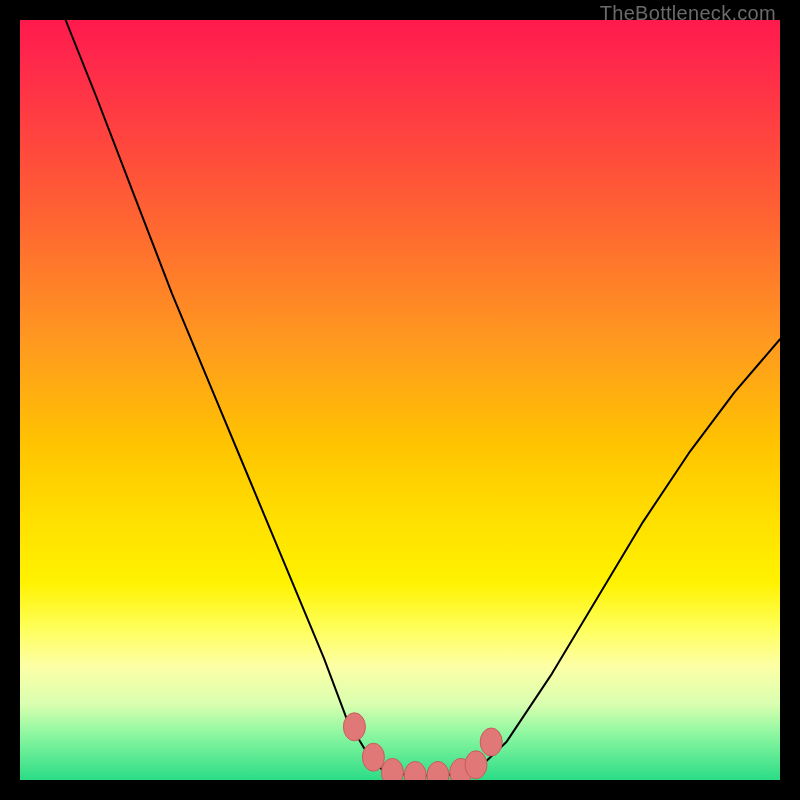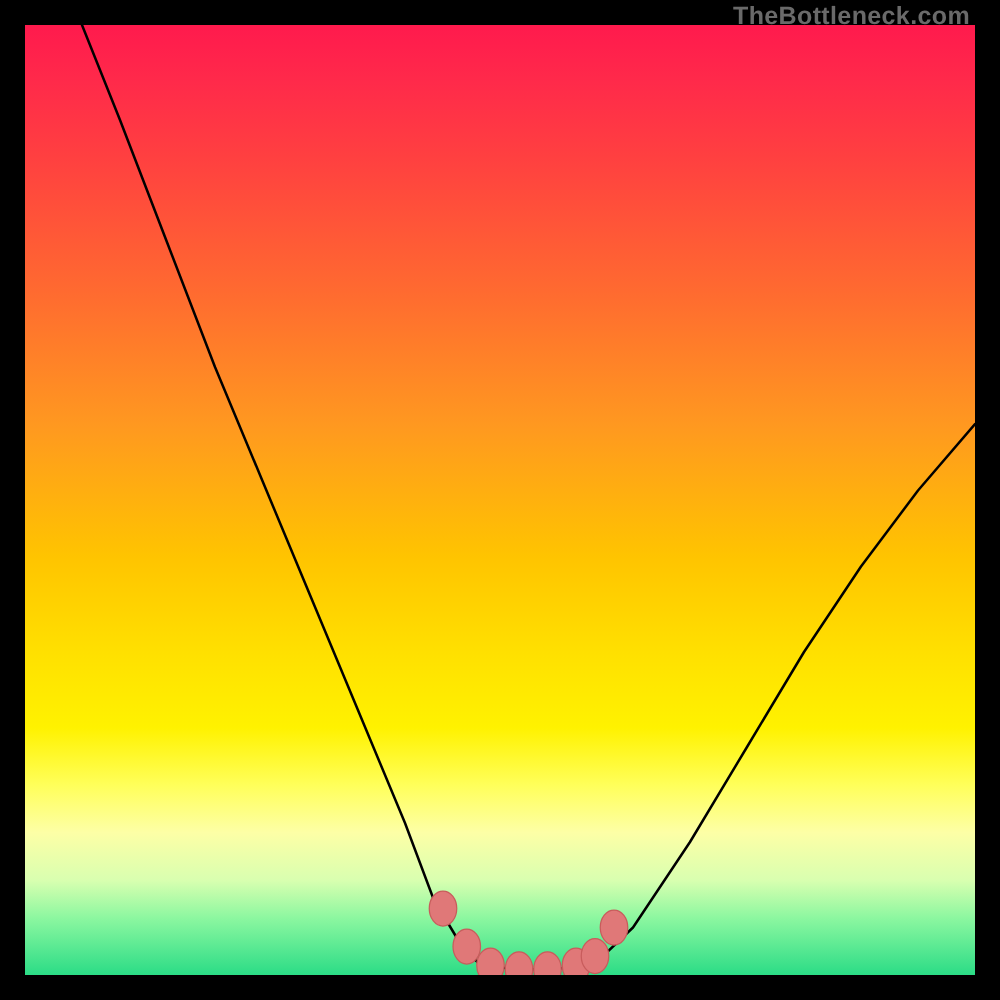--- a/index.html
+++ b/index.html
@@ -47,21 +47,21 @@
     width: 760px;
     height: 760px;
   }
   .watermark {
     position: absolute;
     top: 2px;
     right: 24px;
     color: #6a6a6a;
     font-size: 20px;
     letter-spacing: 0.3px;
-    font-weight: 700;
+    font-weight: 400;
     user-select: none;
   }
 </style>
 </head>
 <body>
 
 <div class="frame">
   <div class="plot">
     <svg viewBox="0 0 760 760" preserveAspectRatio="none">
       <path id="curve-path" fill="none" stroke-width="2" stroke-linecap="round" stroke-linejoin="round" d="M 45.60 0.00 L 76.00 76.00 L 114.00 174.80 L 152.00 273.60 L 190.00 364.80 L 228.00 456.00 L 266.00 547.20 L 304.00 638.40 L 326.80 699.20 L 349.60 737.20 L 364.80 752.40 L 364.80 752.40 L 395.20 755.44 L 418.00 755.44 L 440.80 753.92 L 456.00 750.88 L 456.00 750.88 L 486.40 722.00 L 532.00 653.60 L 577.60 577.60 L 623.20 501.60 L 668.80 433.20 L 714.40 372.40 L 760.00 319.20" stroke="#000000"></path>

